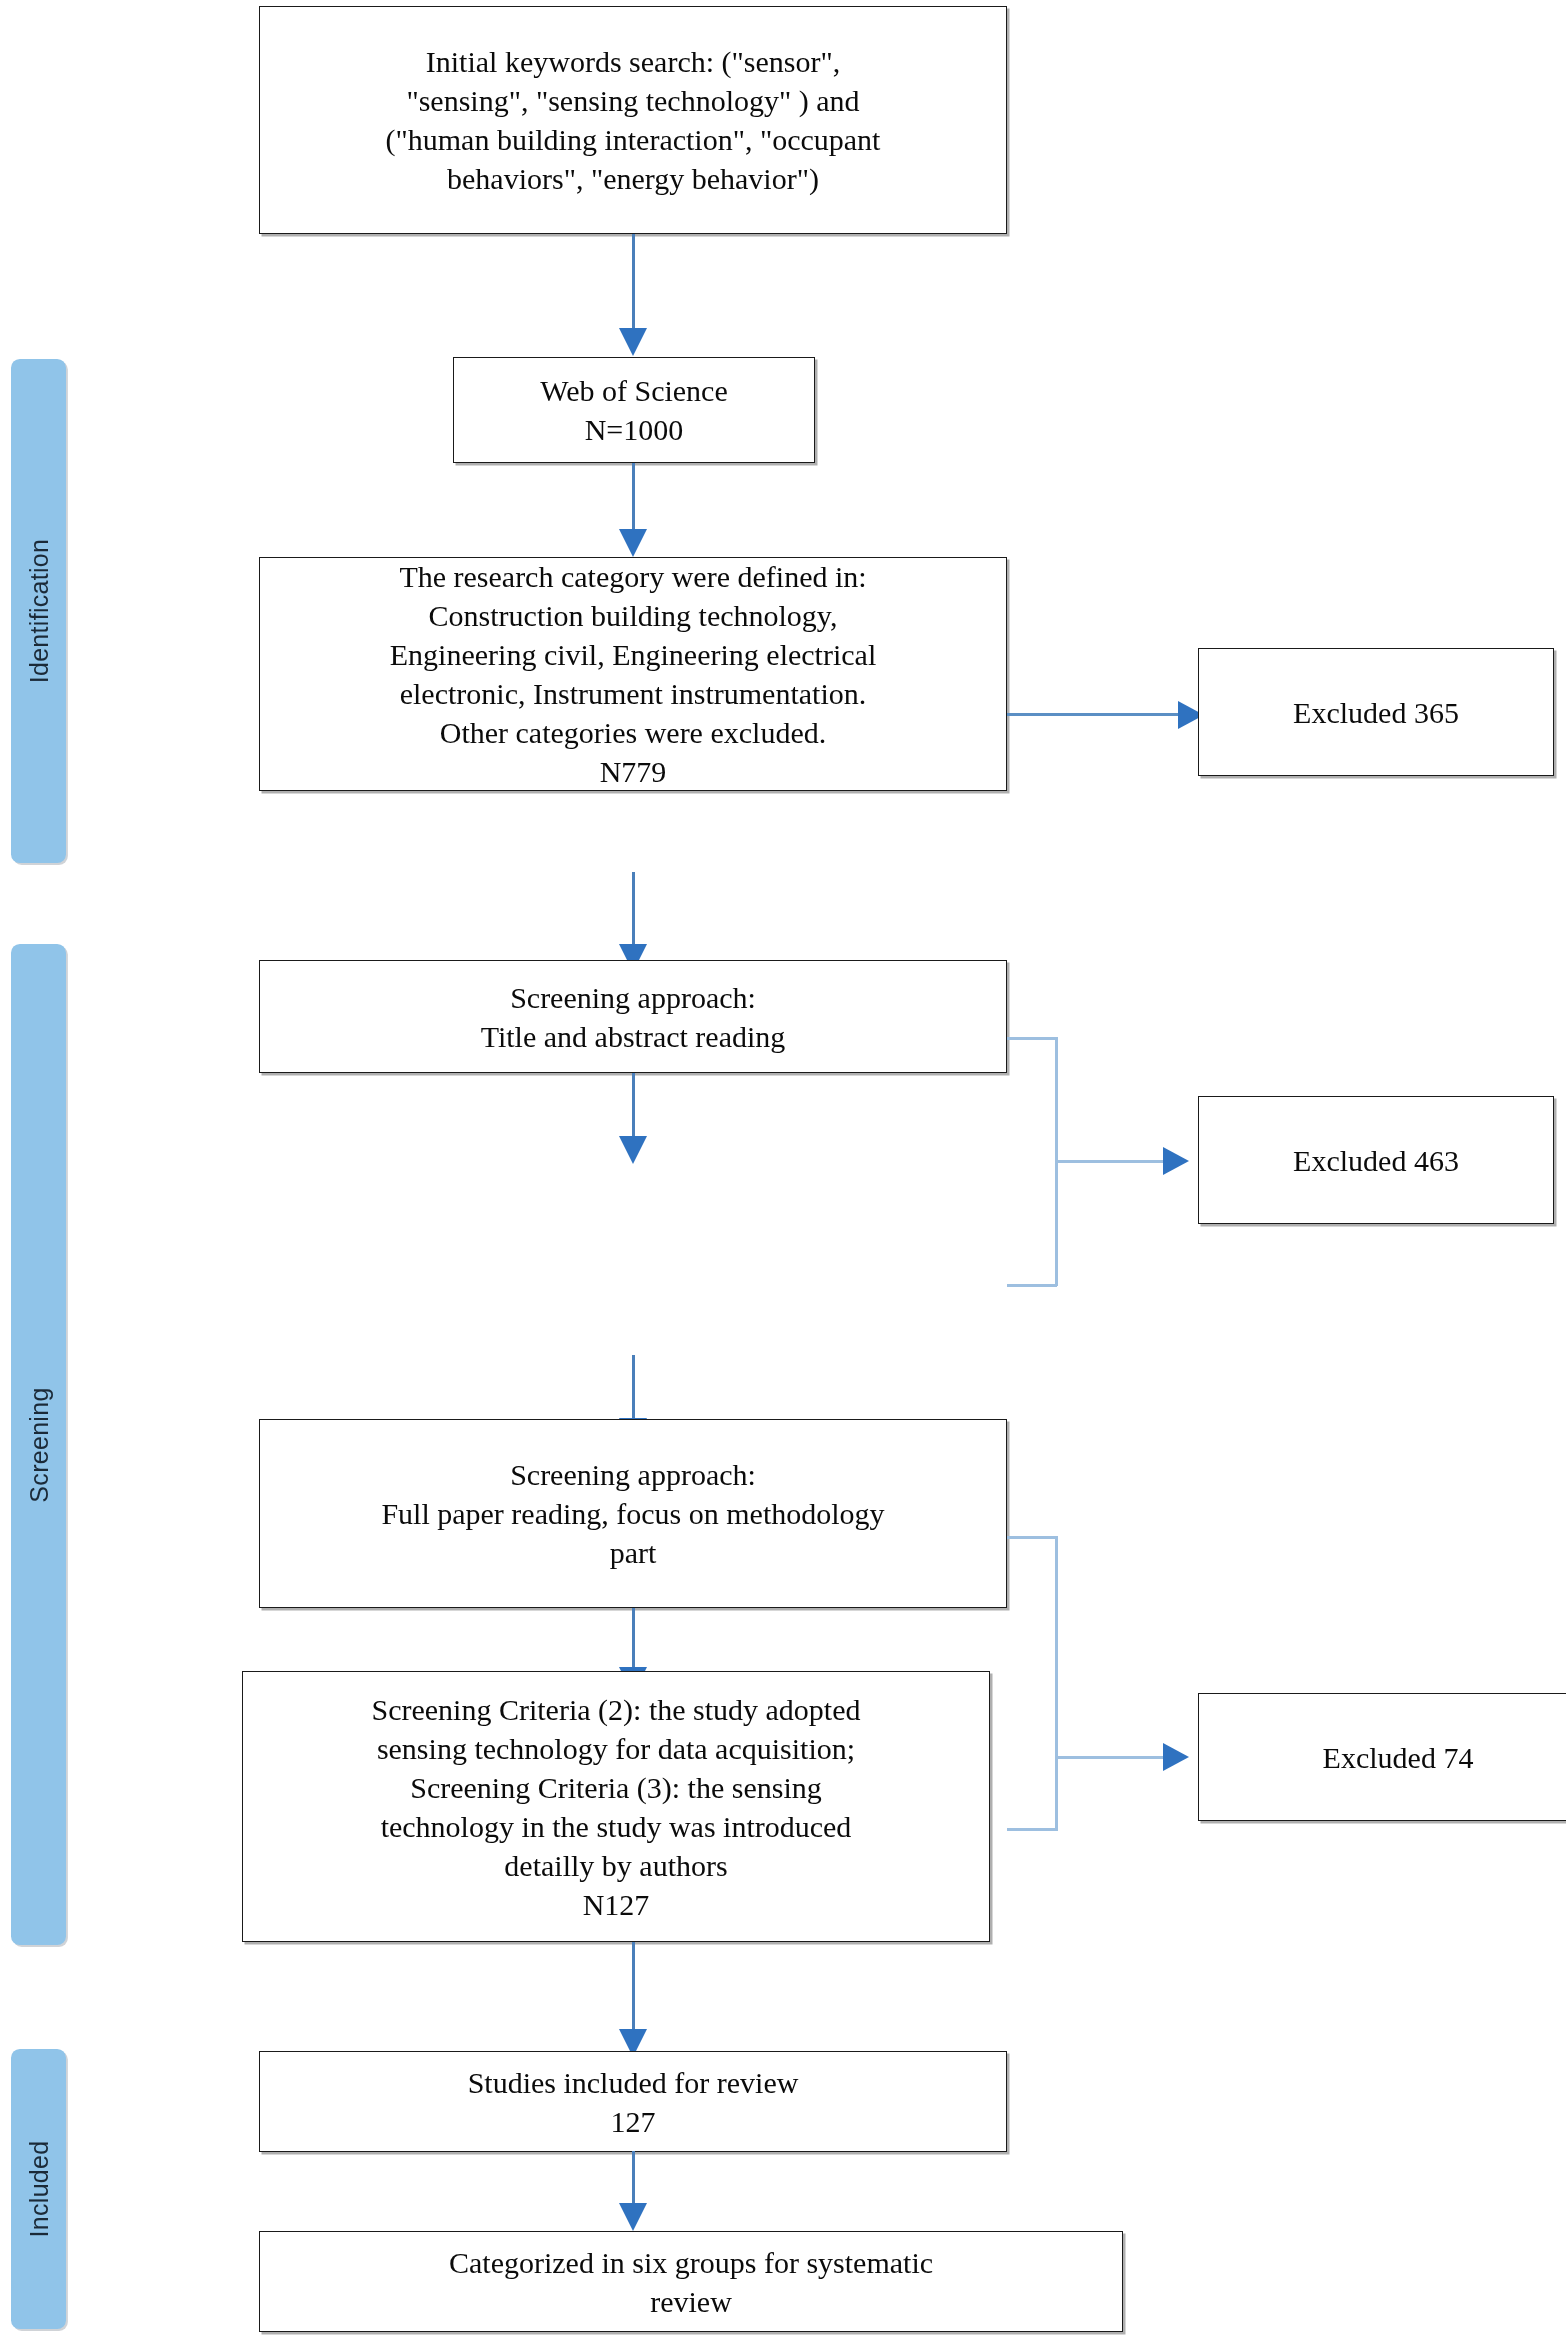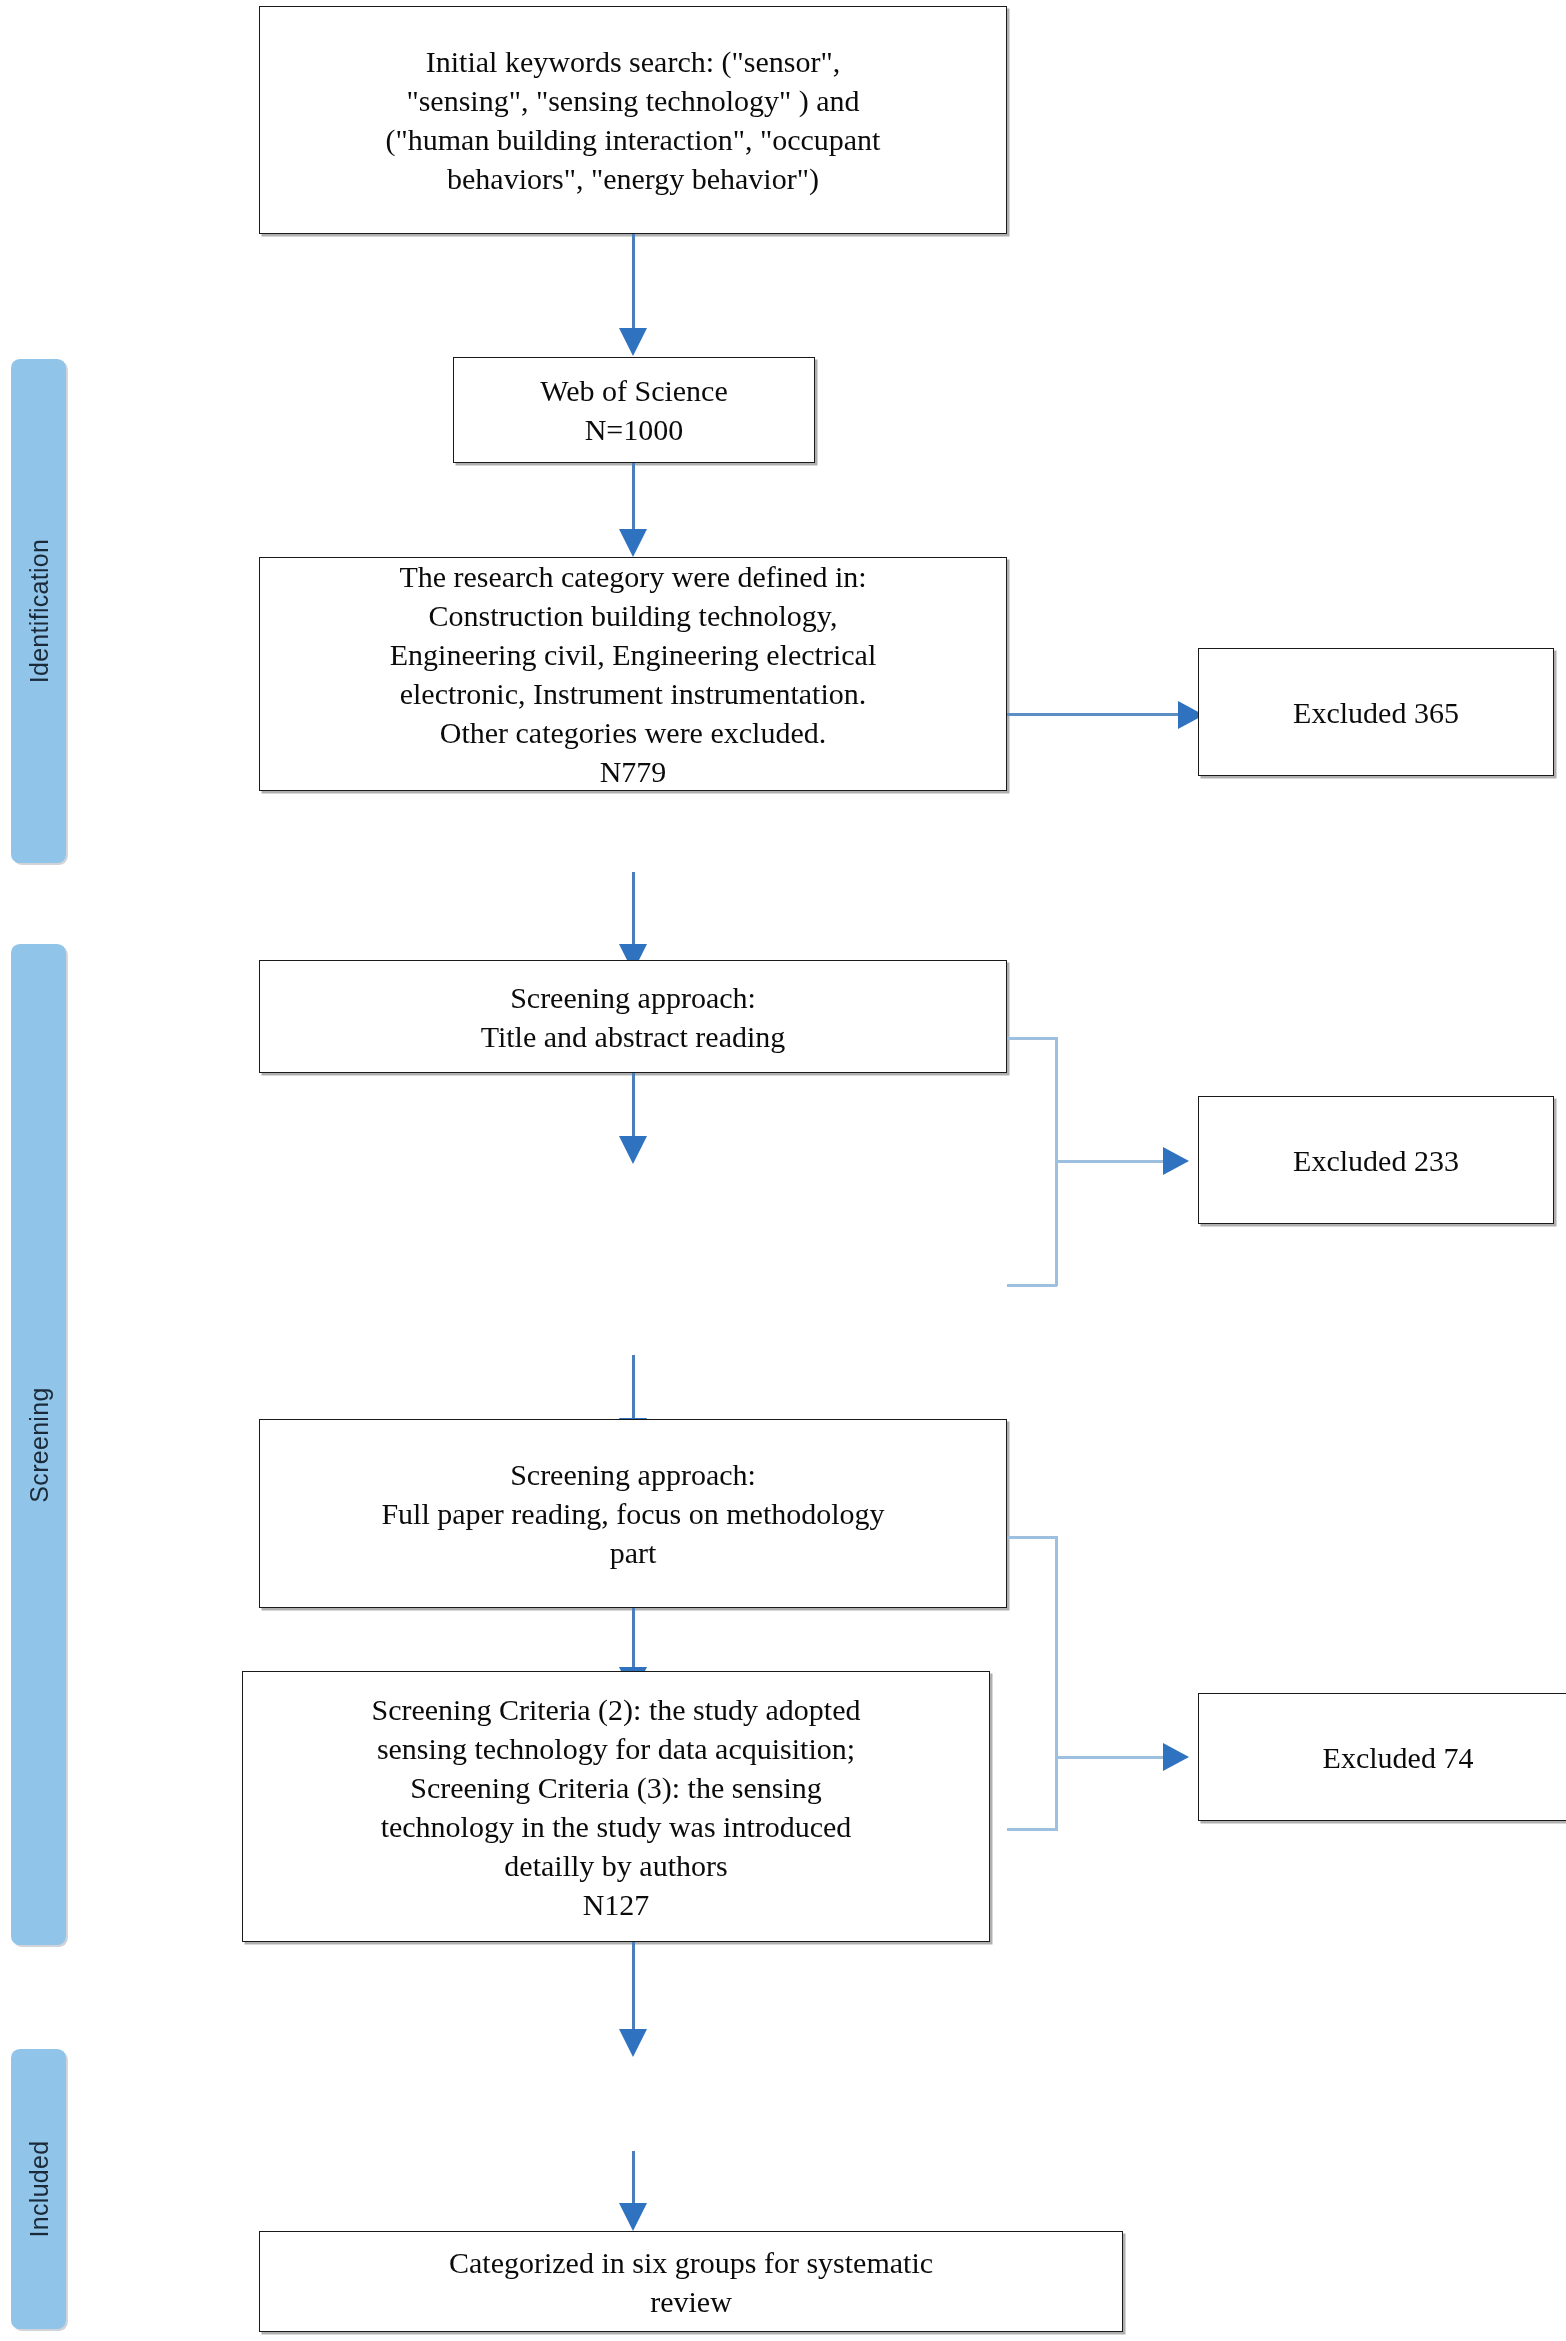--- a/index.html
+++ b/index.html
@@ -147,21 +147,21 @@
   <div class="arrow-down" style="left:619px; top:1136px;"></div>
 
 
   <div class="hline pale" style="left:1007px; top:1037px; width:50px;"></div>
   <div class="hline pale" style="left:1007px; top:1284px; width:50px;"></div>
   <div class="vline pale" style="left:1055px; top:1037px; height:249px;"></div>
   <div class="hline pale" style="left:1055px; top:1160px; width:120px;"></div>
   <div class="arrow-right" style="left:1163px; top:1147px;"></div>
 
   <div class="node excluded" style="left:1198px; top:1096px; width:356px; height:128px;">
-    <span class="txt">Excluded 233</span>
+    <span class="txt">Excluded 463</span>
   </div>
 
   <div class="vline" style="left:632px; top:1355px; height:66px;"></div>
   <div class="arrow-down" style="left:619px; top:1418px;"></div>
 
   <div class="node" style="left:259px; top:1419px; width:748px; height:189px;">
     <span class="txt">Screening approach:
 Full paper reading, focus on methodology
 part</span>
   </div>
@@ -184,20 +184,24 @@
   <div class="hline pale" style="left:1055px; top:1756px; width:120px;"></div>
   <div class="arrow-right" style="left:1163px; top:1743px;"></div>
 
   <div class="node excluded" style="left:1198px; top:1693px; width:400px; height:128px;">
     <span class="txt">Excluded 74</span>
   </div>
 
   <div class="vline" style="left:632px; top:1942px; height:91px;"></div>
   <div class="arrow-down" style="left:619px; top:2029px;"></div>
 
+  <div class="node" style="left:259px; top:2051px; width:748px; height:101px;">
+    <span class="txt">Studies included for review
+127</span>
+  </div>
 
   <div class="vline" style="left:632px; top:2151px; height:55px;"></div>
   <div class="arrow-down" style="left:619px; top:2203px;"></div>
 
   <div class="node" style="left:259px; top:2231px; width:864px; height:101px;">
     <span class="txt">Categorized in six groups for systematic
 review</span>
   </div>
 
 </div>

